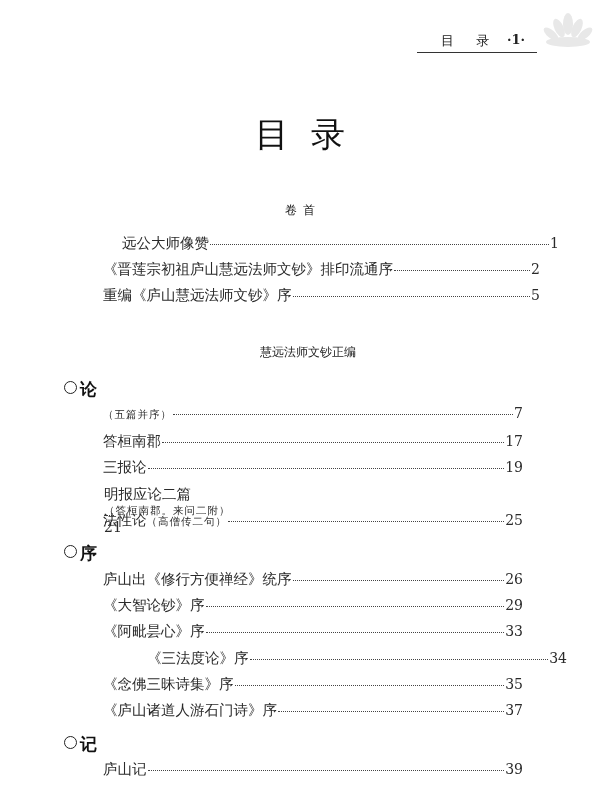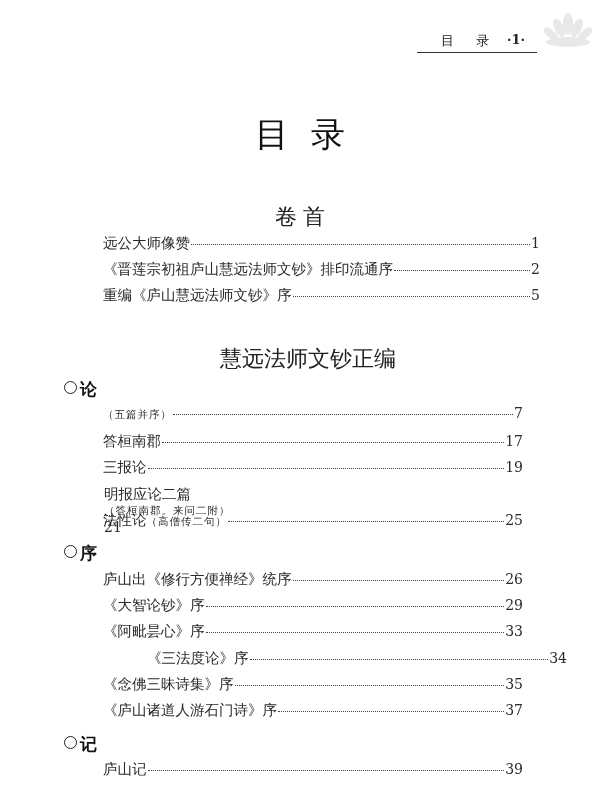--- a/index.html
+++ b/index.html
@@ -56,21 +56,21 @@
       font-size: 34px;
       letter-spacing: 22px;
       text-indent: 22px;
       color: #111;
     }
     .section-title {
       position: absolute;
       left: 0;
       width: 600px;
       text-align: center;
-      font-size: 22px;
+      font-size: 12px;
       color: #222;
     }
     .sec-juanshou { top: 202px; letter-spacing: 6px; text-indent: 6px; }
     .sec-zhengbian { top: 344px; margin-left: 8px; }
     .category {
       position: absolute;
       left: 64px;
       font-family: "DejaVu Serif", serif;
       font-weight: bold;
       font-size: 17px;
@@ -131,21 +131,21 @@
     <ellipse cx="11" cy="26" rx="4" ry="9" transform="rotate(-50 11 26)"></ellipse>
     <ellipse cx="45" cy="26" rx="4" ry="9" transform="rotate(50 45 26)"></ellipse>
     <ellipse cx="28" cy="34" rx="22" ry="5"></ellipse>
   </g>
 </svg>
 
 <div class="page-title">目录</div>
 
 <div class="section-title sec-juanshou">卷首</div>
 
-<div class="toc-row lvl-front" style="top:234px;">
+<div class="toc-row lvl-front" style="top:234px;margin-left:19px;">
   <span class="label">远公大师像赞</span>
   <span class="leader"></span>
   <span class="pg">1</span>
 </div>
 <div class="toc-row lvl-front" style="top:260px;">
   <span class="label">《晋莲宗初祖庐山慧远法师文钞》排印流通序</span>
   <span class="leader"></span>
   <span class="pg">2</span>
 </div>
 <div class="toc-row lvl-front" style="top:286px;">

